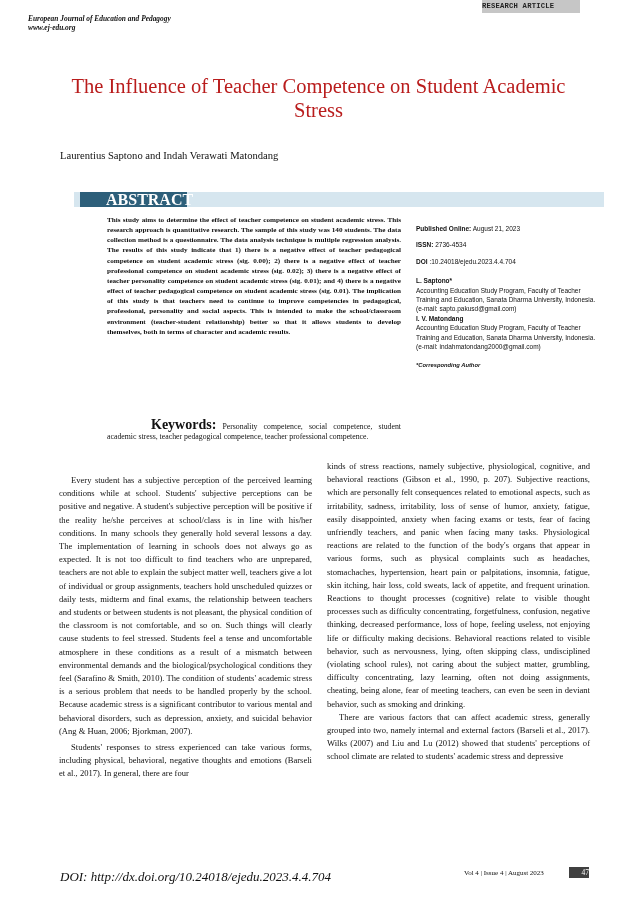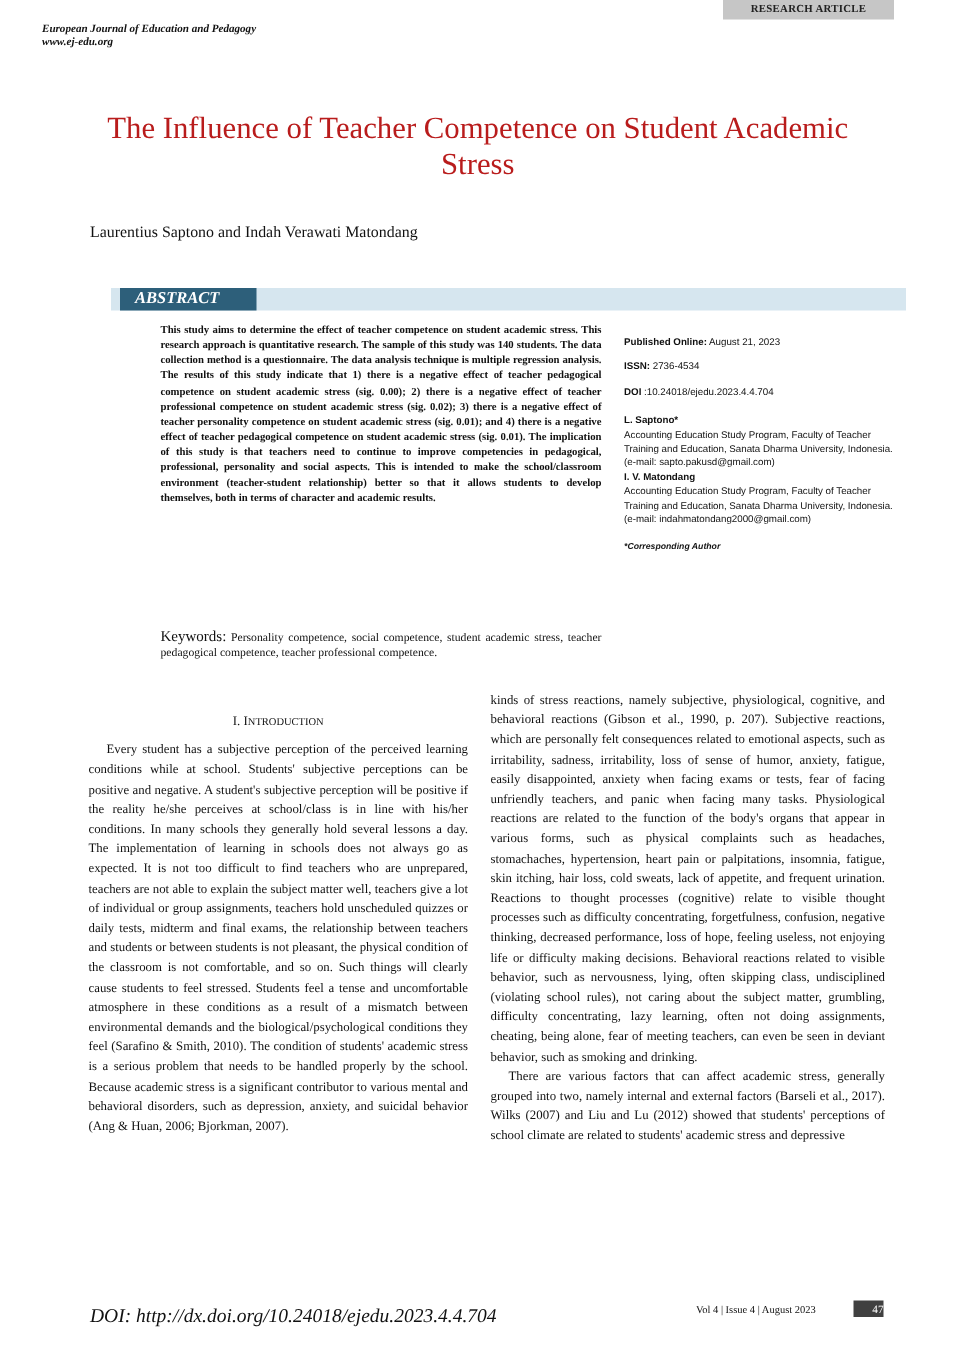--- a/index.html
+++ b/index.html
@@ -1,36 +1,36 @@
 <!DOCTYPE html>
 <html><head>
 <meta charset="utf-8">
 <style>
   html, body { margin:0; padding:0; background:#ffffff; }
   body { width:637px; height:902px; position:relative; overflow:hidden;
          font-family:"Liberation Serif", serif; color:#111; }
   .abs { position:absolute; }
   .journal { left:28px; top:14px; font-size:7.4px; font-style:italic; font-weight:bold; line-height:9px; }
-  .badge { left:482px; top:0; width:114px; height:13px; background:#c6c6c6; color:#222;
-           font-family:Liberation Serif, serif; font-size:7.2px; font-weight:bold;
-           text-align:center; line-height:13px; letter-spacing:0.2px; }
+  .badge { left:482px; top:0; width:98px; height:13px; background:#c6c6c6; color:#222;
+           font-family:Liberation Mono, monospace; font-size:7.2px; font-weight:bold;
+           text-align:left; line-height:13px; letter-spacing:0.2px; }
   .title { left:60px; top:74px; width:517px; text-align:center; font-size:20.5px; line-height:24px; color:#b91c1c; }
   .authors { left:60px; top:150px; width:517px; text-align:left; font-size:10.6px; }
   .abs-bar { left:74px; top:192px; width:530px; height:15px; background:#d6e6ef; }
   .abs-label { left:80px; top:192px; width:81px; height:15px; background:#2d5f7a; color:#fff;
-               font-size:11px; font-weight:bold; font-style:italic; line-height:15px; padding-left:10px; }
+               font-size:16px; font-weight:bold; line-height:15px; padding-left:26px; }
   .abs-text { left:107px; top:215px; width:294px; font-size:7.15px; font-weight:bold;
               line-height:10.15px; text-align:justify; }
   .side { left:416px; top:224px; width:188px; font-family:"Liberation Sans", sans-serif;
           font-size:6.5px; line-height:9.4px; }
   .side .blk { margin-bottom:7px; }
   .side b { font-weight:bold; }
   .corr { font-style:italic; font-weight:bold; font-size:5.8px; margin-top:4px; }
   .kw { left:107px; top:420px; width:294px; font-size:7.8px; line-height:10.3px; text-align:justify; }
-  .kw b { font-weight:normal; font-size:10px; }
+  .kw b { font-weight:bold; font-size:14px;margin-left:44px; }
   .col { font-size:8.55px; line-height:13.2px; text-align:justify; }
   .col p { margin:0; text-indent:12px; }
   .col p.gap { margin-top:3px; }
   .colL { left:59px; top:474px; width:253px; }
   .colR { left:327px; top:460px; width:263px; }
   .sec { text-align:center; text-indent:0 !important; margin-bottom:5px !important; font-size:8.6px; }
   .sc { font-size:7px; }
   .footer-doi { left:60px; top:869px; font-size:13px; font-style:italic; }
   .footer-vol { left:464px; top:869px; font-size:7px; }
   .pageno { left:569px; top:867px; width:20px; height:11px; background:#404040; color:#fff;
@@ -66,22 +66,22 @@
   </div>
   <div class="corr" style="margin-top:10px;">*Corresponding Author</div>
 </div>
 
 <div class="abs kw">
   <b>Keywords:</b>
   <span>Personality competence, social competence, student academic stress, teacher pedagogical competence, teacher professional competence.</span>
 </div>
 
 <div class="abs col colL">
-  <p class="sec"><span>I.</span> <span>I</span><span class="sc">NTRODUCTION</span></p>
   <p>Every student has a subjective perception of the perceived learning conditions while at school. Students' subjective perceptions can be positive and negative. A student's subjective perception will be positive if the reality he/she perceives at school/class is in line with his/her conditions. In many schools they generally hold several lessons a day. The implementation of learning in schools does not always go as expected. It is not too difficult to find teachers who are unprepared, teachers are not able to explain the subject matter well, teachers give a lot of individual or group assignments, teachers hold unscheduled quizzes or daily tests, midterm and final exams, the relationship between teachers and students or between students is not pleasant, the physical condition of the classroom is not comfortable, and so on. Such things will clearly cause students to feel stressed. Students feel a tense and uncomfortable atmosphere in these conditions as a result of a mismatch between environmental demands and the biological/psychological conditions they feel (Sarafino &amp; Smith, 2010). The condition of students' academic stress is a serious problem that needs to be handled properly by the school. Because academic stress is a significant contributor to various mental and behavioral disorders, such as depression, anxiety, and suicidal behavior (Ang &amp; Huan, 2006; Bjorkman, 2007).</p>
+  <p class="gap">Students' responses to stress experienced can take various forms, including physical, behavioral, negative thoughts and emotions (Barseli et al., 2017). In general, there are four</p>
 </div>
 
 <div class="abs col colR">
   <p style="text-indent:0">kinds of stress reactions, namely subjective, physiological, cognitive, and behavioral reactions (Gibson et al., 1990, p. 207). Subjective reactions, which are personally felt consequences related to emotional aspects, such as irritability, sadness, irritability, loss of sense of humor, anxiety, fatigue, easily disappointed, anxiety when facing exams or tests, fear of facing unfriendly teachers, and panic when facing many tasks. Physiological reactions are related to the function of the body's organs that appear in various forms, such as physical complaints such as headaches, stomachaches, hypertension, heart pain or palpitations, insomnia, fatigue, skin itching, hair loss, cold sweats, lack of appetite, and frequent urination. Reactions to thought processes (cognitive) relate to visible thought processes such as difficulty concentrating, forgetfulness, confusion, negative thinking, decreased performance, loss of hope, feeling useless, not enjoying life or difficulty making decisions. Behavioral reactions related to visible behavior, such as nervousness, lying, often skipping class, undisciplined (violating school rules), not caring about the subject matter, grumbling, difficulty concentrating, lazy learning, often not doing assignments, cheating, being alone, fear of meeting teachers, can even be seen in deviant behavior, such as smoking and drinking.</p>
   <p>There are various factors that can affect academic stress, generally grouped into two, namely internal and external factors (Barseli et al., 2017). Wilks (2007) and Liu and Lu (2012) showed that students' perceptions of school climate are related to students' academic stress and depressive</p>
 </div>
 
 <div class="abs footer-doi">DOI: http://dx.doi.org/10.24018/ejedu.2023.4.4.704</div>
 <div class="abs footer-vol">Vol 4 | Issue 4 | August 2023</div>
 <div class="abs pageno">47</div>

